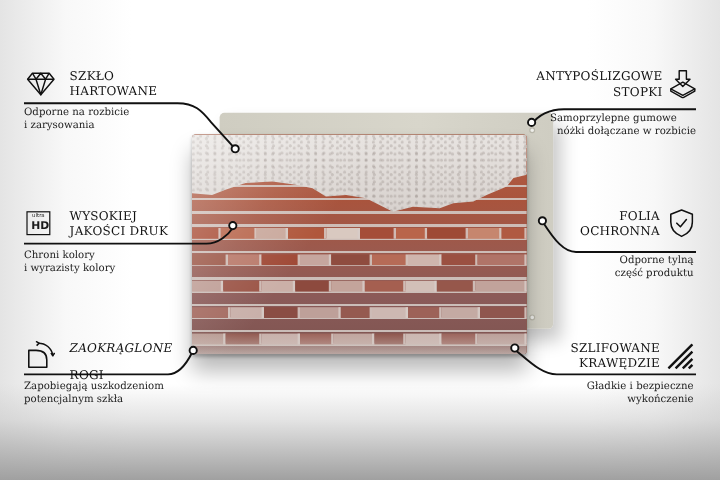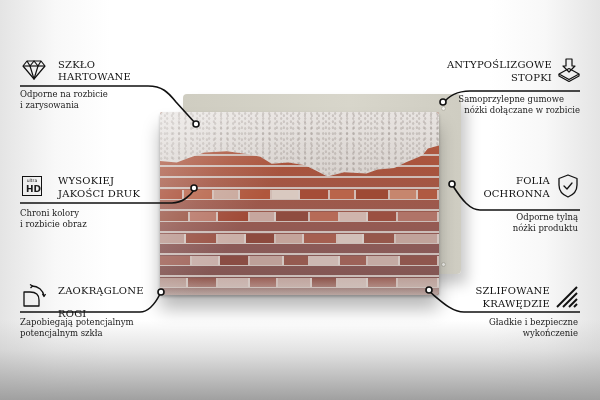--- a/index.html
+++ b/index.html
@@ -206,48 +206,48 @@
   </div>
 
   <div class="feature left" style="left:20px; top:174px;">
     <div class="icon" style="left:2px; top:2px; width:20px; height:20px; border:1.3px solid #111; text-align:center;">
       <div style="font-family:'DejaVu Sans', sans-serif; font-size:4.5px; line-height:6px; margin-top:1px;">ultra</div>
       <div style="font-family:'DejaVu Sans', sans-serif; font-size:9px; line-height:10px; font-weight:bold;text-align:right;">HD</div>
     </div>
     <div class="title" style="top:0; white-space:nowrap;">WYSOKIEJ</div>
     <div class="title" style="top:13px; white-space:nowrap;">JAKOŚCI DRUK</div>
     <div class="desc" style="left:0; top:34px; white-space:nowrap;">Chroni kolory</div>
-    <div class="desc" style="left:0; top:45px; white-space:nowrap;">i rozbicie obraz</div>
+    <div class="desc" style="left:0; top:45px; white-space:nowrap;">i wyrazisty kolory</div>
   </div>
 
   <div class="feature right" style="left:420px; top:174px; width:158px;">
     <svg class="icon" style="right:0; top:0;" width="20" height="24" viewBox="0 0 20 24">
       <g fill="none" stroke="#111" stroke-width="1.3" stroke-linejoin="round" stroke-linecap="round">
         <path d="M10 1 L19 4.5 L19 11 C19 17 15 21 10 23 C5 21 1 17 1 11 L1 4.5 Z"></path>
         <path d="M6 12 L9 15 L14 9"></path>
       </g>
     </svg>
     <div class="title" style="right:28px; top:0; white-space:nowrap;">FOLIA</div>
     <div class="title" style="right:28px; top:13px; white-space:nowrap;">OCHRONNA</div>
     <div class="desc" style="right:0; top:38px; white-space:nowrap;">Odporne tylną</div>
-    <div class="desc" style="right:0; top:49px; white-space:nowrap;">nóżki produktu</div>
+    <div class="desc" style="right:0; top:49px; white-space:nowrap;">część produktu</div>
   </div>
 
   <div class="feature left" style="left:20px; top:284px;">
     <svg class="icon" style="left:2px; top:0;" width="24" height="24" viewBox="0 0 24 24">
       <g fill="none" stroke="#111" stroke-width="1.3" stroke-linejoin="round">
         <path d="M2 22 L2 8 L8 8 C14 8 17 11 17 16 L17 22 Z"></path>
         <path d="M10 2 C16 2 21 6 22 12"></path>
         <path d="M8 0.5 L10.5 2 L8.5 4"></path>
         <path d="M20.5 10 L22 12.5 L23.5 10"></path>
       </g>
     </svg>
-    <div class="title" style="top:0; white-space:nowrap;">ZAOKRĄGLONE</div>
+    <div class="title" style="top:0; white-space:nowrap;font-style:italic;">ZAOKRĄGLONE</div>
     <div class="title" style="top:23px; white-space:nowrap;">ROGI</div>
-    <div class="desc" style="left:0; top:33px; white-space:nowrap;">Zapobiegają potencjalnym</div>
+    <div class="desc" style="left:0; top:33px; white-space:nowrap;">Zapobiegają uszkodzeniom</div>
     <div class="desc" style="left:0; top:44px; white-space:nowrap;">potencjalnym szkła</div>
   </div>
 
   <div class="feature right" style="left:420px; top:284px; width:158px;">
     <svg class="icon" style="right:0; top:2px;" width="22" height="22" viewBox="0 0 22 22">
       <g fill="none" stroke="#111" stroke-width="2" stroke-linecap="butt">
         <path d="M1 21 L21 1"></path>
         <path d="M7 21 L21 7"></path>
         <path d="M13 21 L21 13"></path>
         <path d="M18 21 L21 18"></path>

